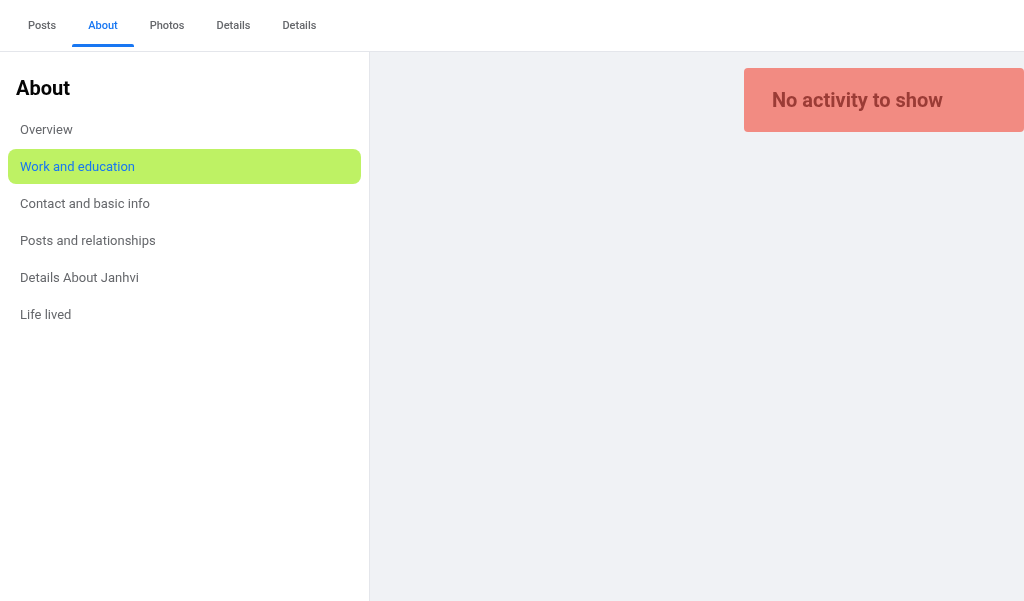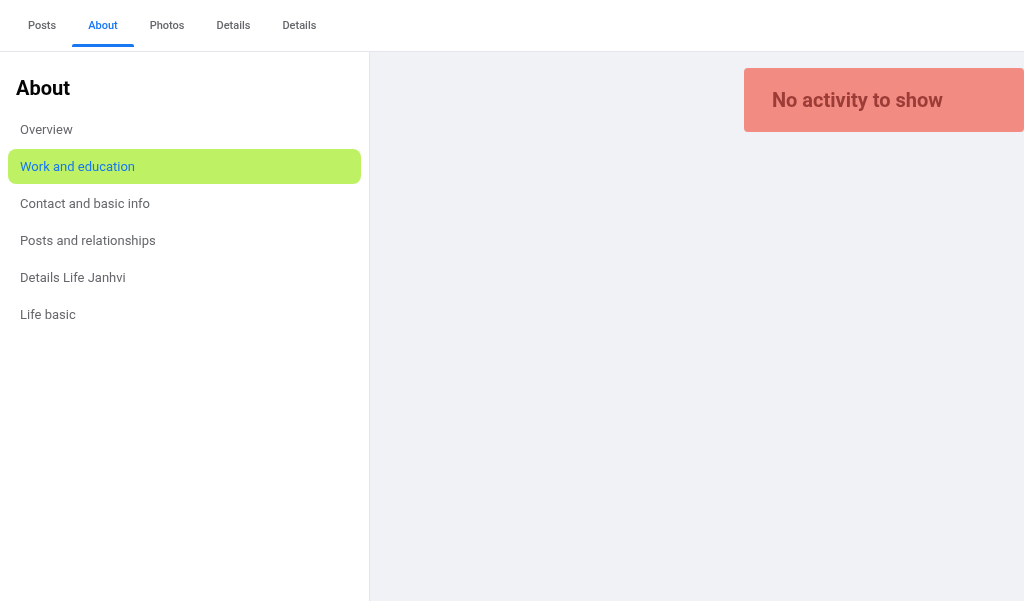--- a/index.html
+++ b/index.html
@@ -126,22 +126,22 @@
 
 <div class="main-content">
 
   <div class="sidebar">
     <div class="sidebar-title">About</div>
 
     <div class="sidebar-nav-item">Overview</div>
     <div class="sidebar-nav-item active">Work and education</div>
     <div class="sidebar-nav-item">Contact and basic info</div>
     <div class="sidebar-nav-item">Posts and relationships</div>
-    <div class="sidebar-nav-item">Details Life Janhvi</div>
-    <div class="sidebar-nav-item">Life basic</div>
+    <div class="sidebar-nav-item">Details About Janhvi</div>
+    <div class="sidebar-nav-item">Life lived</div>
   </div>
 
   <div class="content-area">
     <div class="no-activity-banner">
       <span class="no-activity-text">No activity to show</span>
     </div>
   </div>
 
 </div>
 

